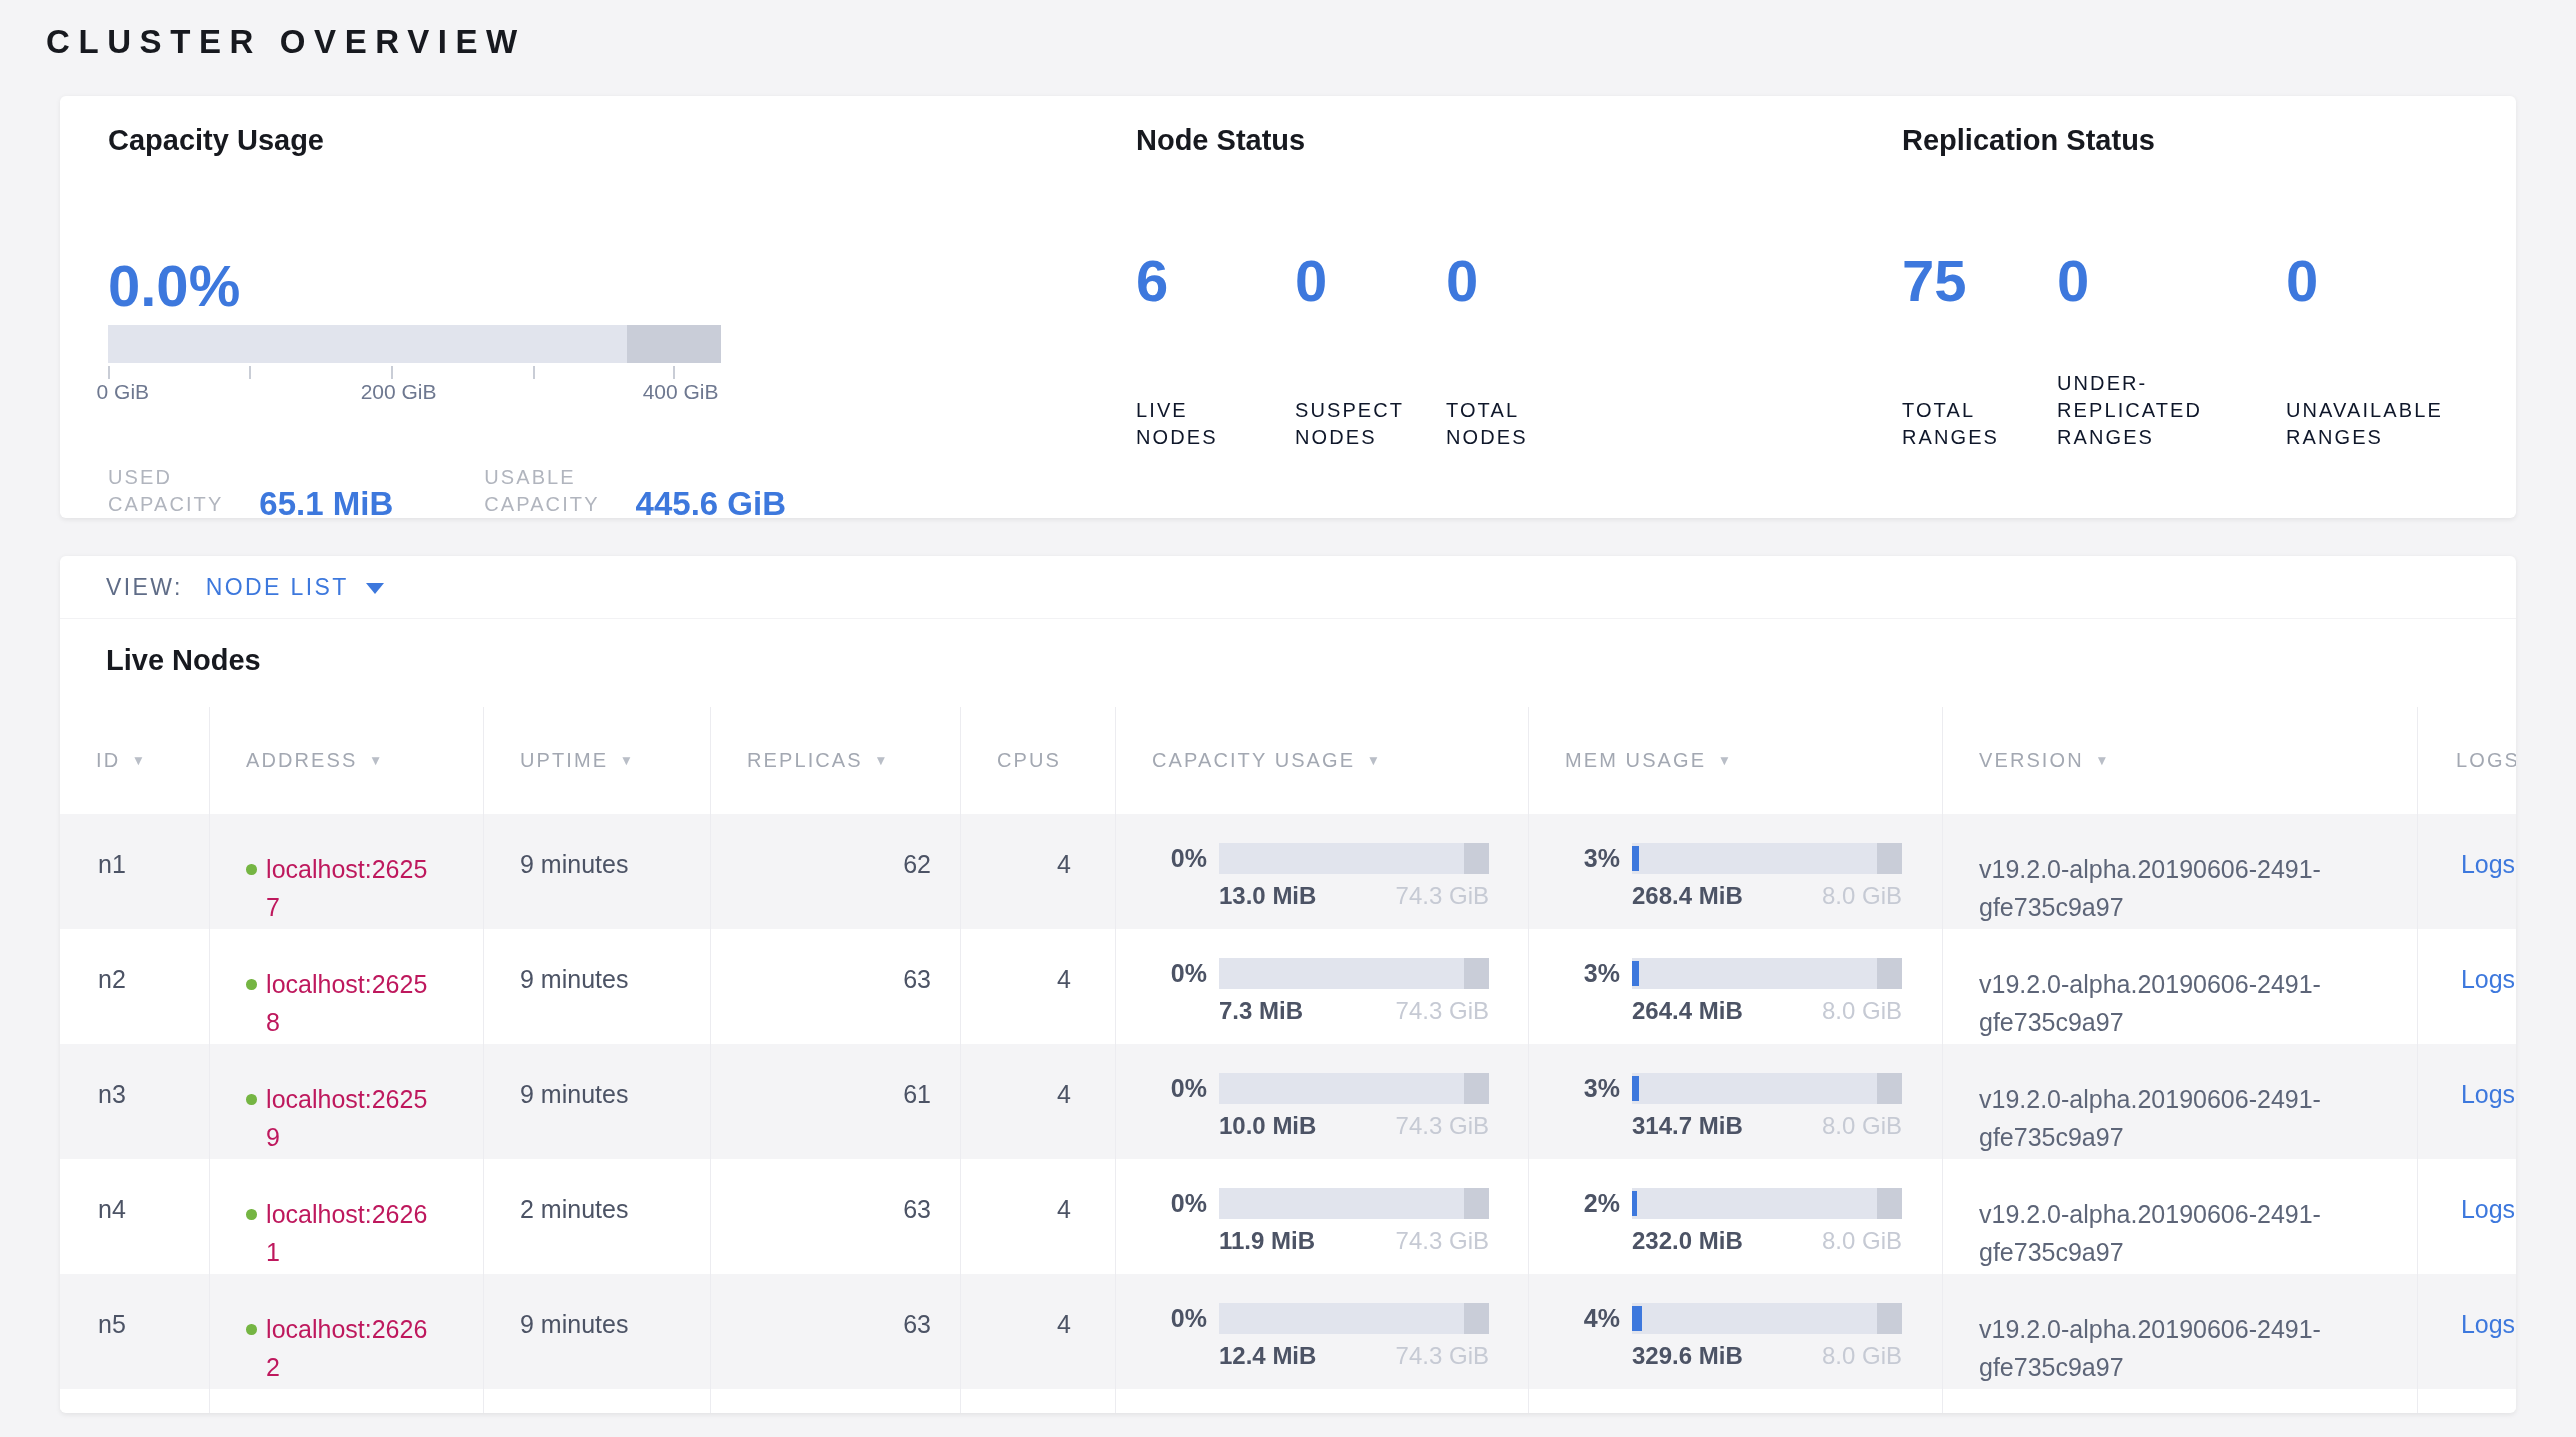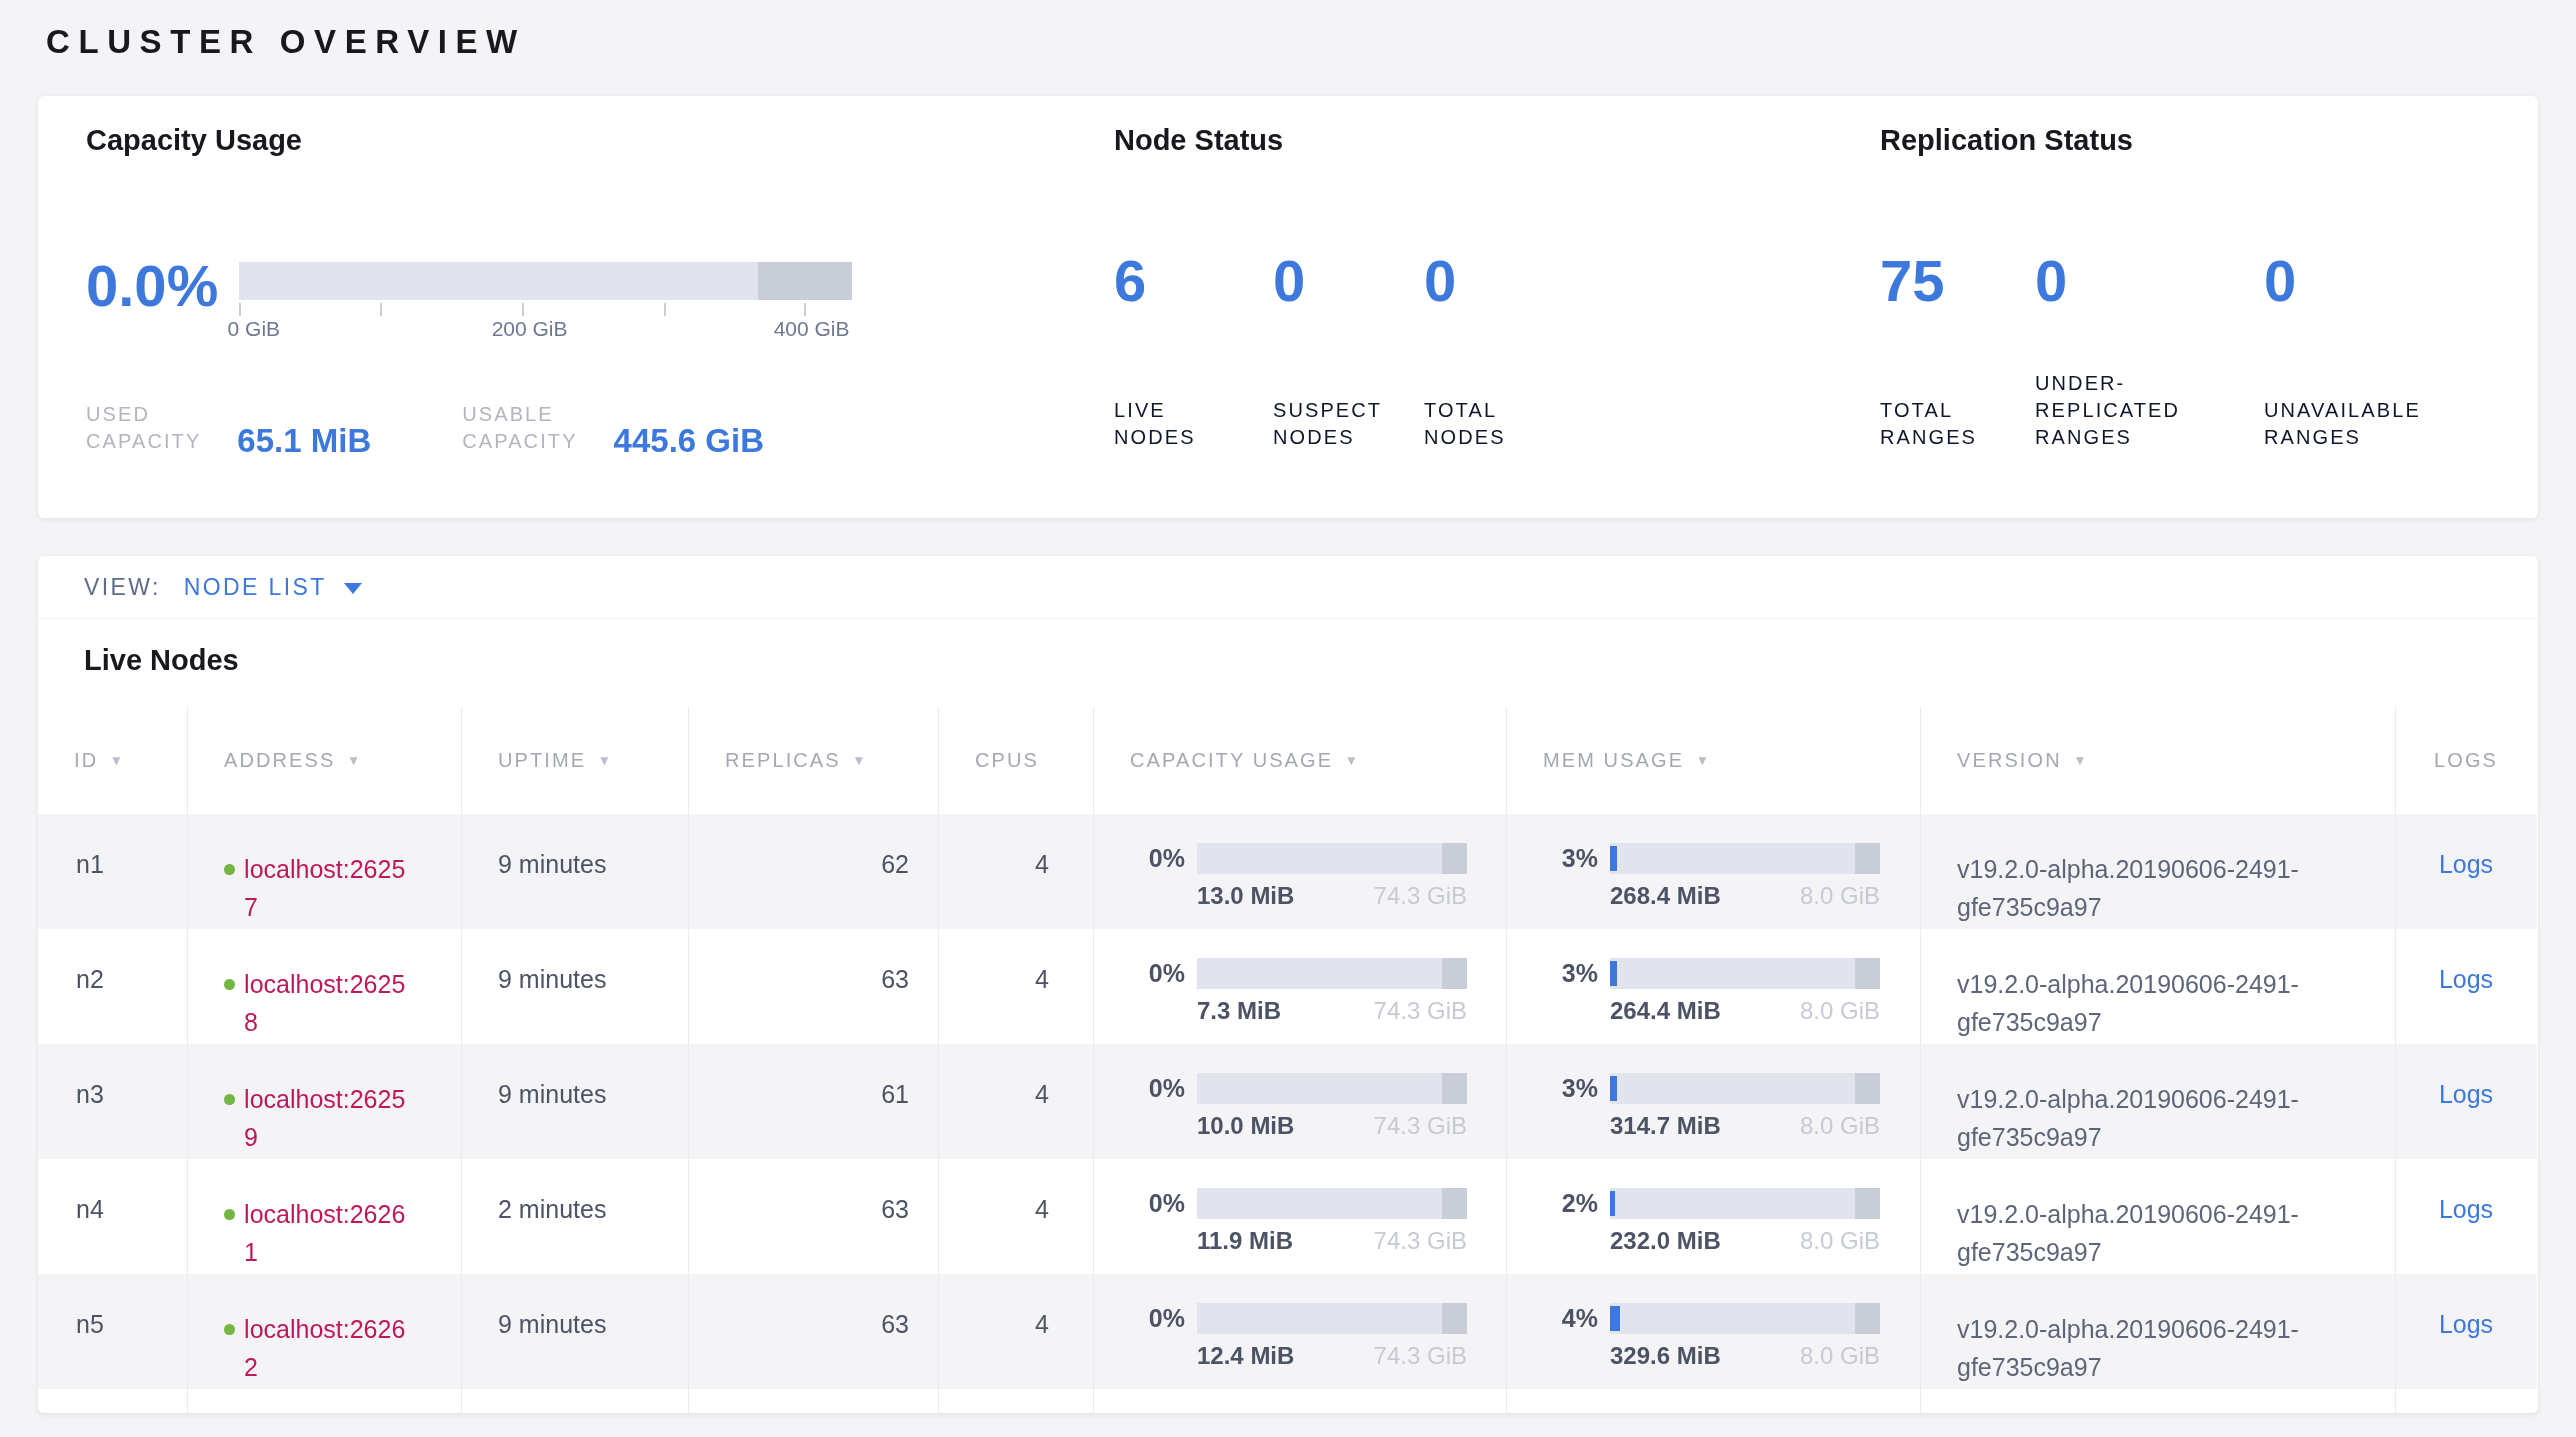--- a/index.html
+++ b/index.html
@@ -10,34 +10,34 @@
     color:#4c5365;
   }
   .page-title {
     margin:23px 0 0 46px;
     font-size:33px; font-weight:700; letter-spacing:8.6px;
     color:#17191f;
   }
   .card {
     background:#ffffff; border-radius:5.8px;
     box-shadow:0 1.9px 5.8px rgba(0,0,0,0.07);
-    margin:0 38px;
+    margin:0 60px;
   }
   
   .summary-card {
     margin-top:35px; height:422px;
     display:flex;
   }
   .summary-section { padding-top:27px; }
   .sec-capacity { width:1076px; padding-left:48px; }
   .sec-nodes    { width:766px; }
   .sec-repl     { flex:1; }
   .section-title { font-size:29px; font-weight:700; color:#17191f; line-height:35px; }
 
-  .cap-gauge { display:flex; margin-top:96px; }
+  .cap-gauge { display:flex; margin-top:96px;flex-direction:column; }
   .cap-percent {
     font-size:58px; line-height:63px; font-weight:600; color:#3d78dd;
     width:153px;
   }
   .cap-bar-wrap { margin-top:7.7px; }
   .cap-bar { width:613px; height:38px; display:flex; }
   .cap-bar-light { width:519px; height:100%; background:#e1e4ed; }
   .cap-bar-dark  { width:94px;  height:100%; background:#c9cdd8; }
   .cap-ticks { position:relative; width:613px; height:17px; }
   .cap-tick { position:absolute; top:3.8px; width:1.9px; height:12.5px; background:#c9cdd6; }

